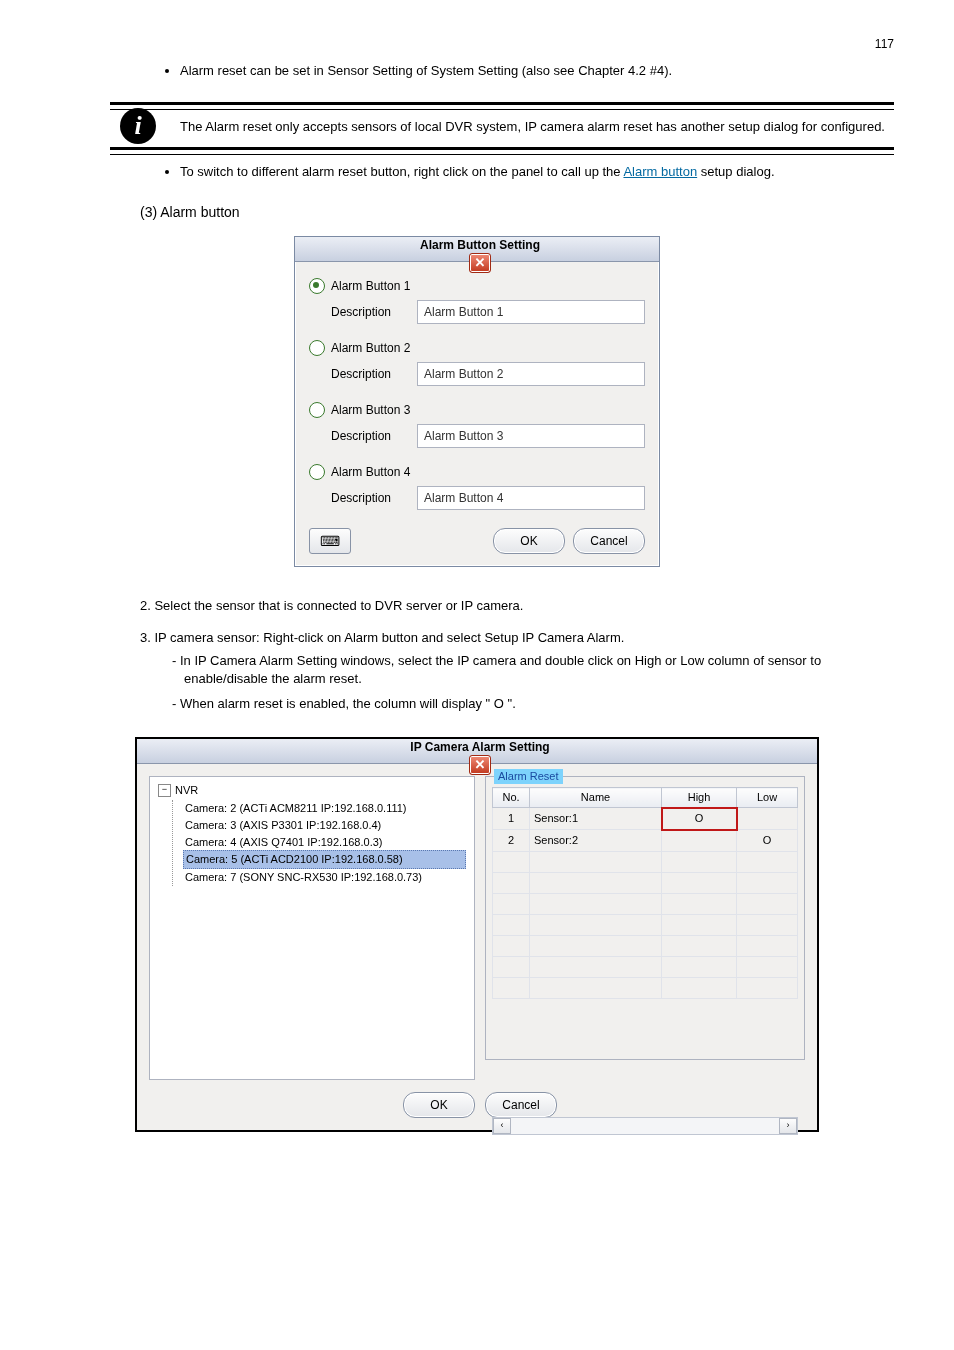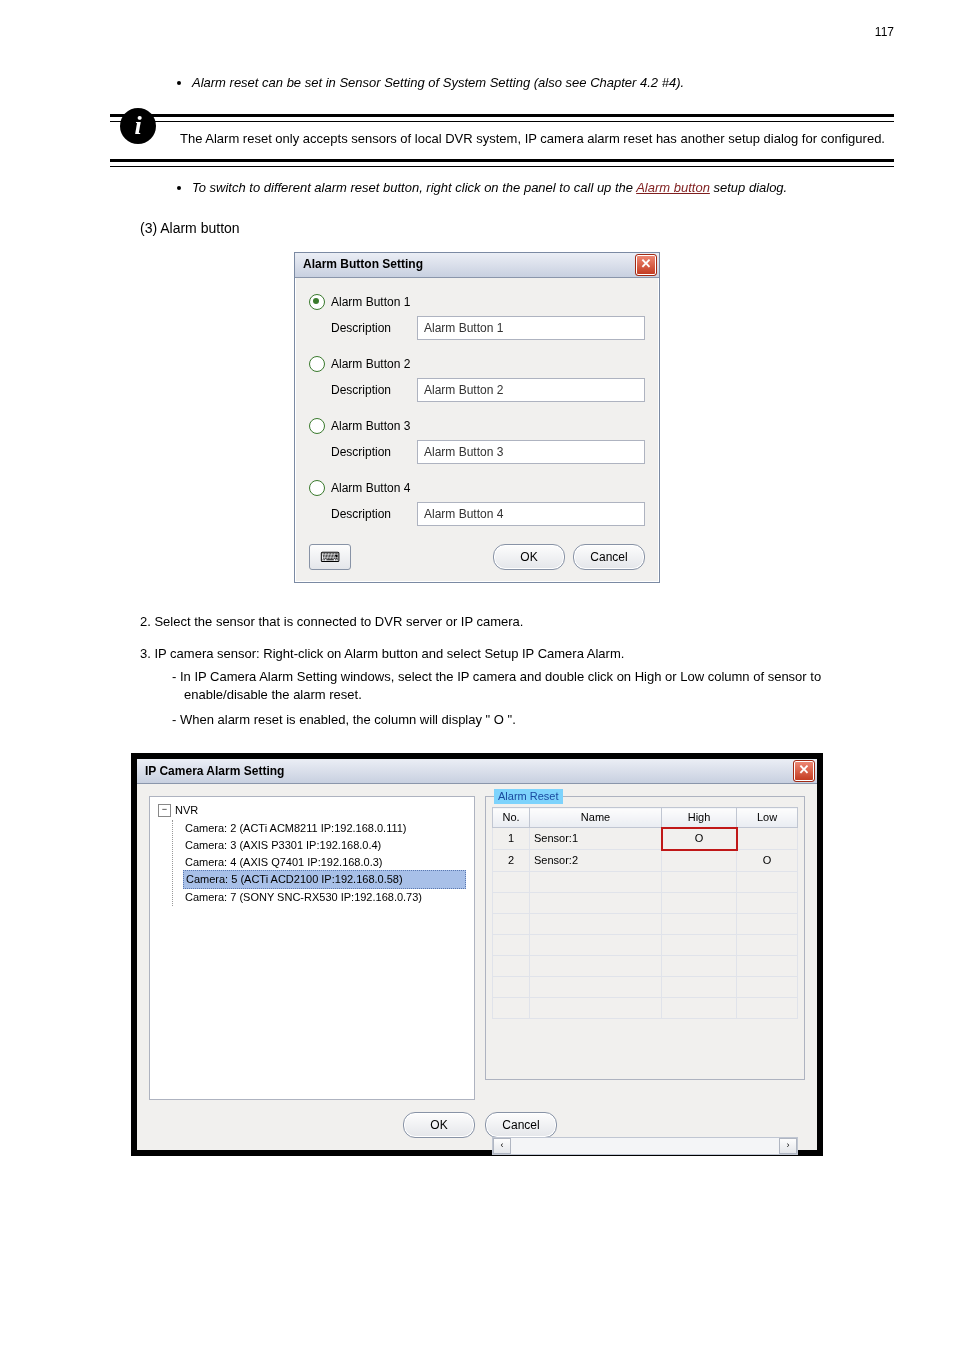--- a/index.html
+++ b/index.html
@@ -1,45 +1,45 @@
 <!DOCTYPE html>
 <html><head>
 <meta charset="utf-8">
 <style>
   html,body{margin:0;padding:0;background:#fff;font-family:Tahoma,Arial,sans-serif;color:#000;}
   .page{width:954px;margin:0 auto;position:relative;font-size:13px;line-height:1.35;}
-  .pagenum{position:absolute;right:60px;top:24px;font-size:12px;}
-  ul.bullets{list-style:disc;margin:12px;padding:0 60px 0 180px;font-style:italic;}
+  .pagenum{position:absolute;right:60px;top:36px;font-size:12px;}
+  ul.bullets{list-style:disc;margin:0;padding:0 60px 0 180px;}
   ul.bullets li{margin-bottom:22px;}
   .info-icon{position:absolute;left:120px;top:108px;width:36px;height:36px;border-radius:50%;background:#000;color:#fff;font-family:Georgia,serif;font-style:italic;font-weight:bold;font-size:26px;text-align:center;line-height:36px;}
   .hr-wrap{margin:0 60px 8px 110px;}
   .hr-wrap .hr-outer{border-top:3px solid #000;margin-bottom:4px;}
   .hr-wrap .hr-inner{border-top:1px solid #000;}
-  a.link{color:#7f1d1d;text-decoration:underline;}
+  a.link{color:#0369a1;text-decoration:underline;}
   .plain{margin:0 60px 12px 180px;}
   .step{margin:22px 60px 6px 140px;}
   .subtext{margin:0 60px 10px 170px;}
   .dash-item{margin:0 60px 8px 170px;padding-left:14px;text-indent:-12px;}
   .dash-item:before{content:"- ";}
   
   .dialog{width:364px;margin:14px auto 30px auto;border:1px solid #7b8aa3;background:#f1f0ee;box-shadow:0 0 0 1px #fff inset;}
-  .titlebar{height:24px;background:linear-gradient(#ebeef5,#c8d0e0);display:flex;align-items:center;justify-content:space-between;padding:0 2px 0 8px;font-weight:bold;font-size:12px;color:#000;border-bottom:1px solid #8a96ab;}
+  .titlebar{height:24px;background:linear-gradient(#ebeef5,#c8d0e0);display:flex;align-items:center;justify-content:space-between;padding:0 2px 0 8px;font-weight:bold;font-size:12px;color:#000;border-bottom:1px solid #8a96ab;flex-direction:column;}
   .close-btn{width:20px;height:20px;background:linear-gradient(#f08b77,#c1381e);border:1px solid #a12a14;border-radius:3px;color:#fff;font-weight:bold;font-size:13px;line-height:18px;text-align:center;box-shadow:0 0 0 1px #fff inset;}
   .dlg-body{padding:16px 14px 12px 14px;font-size:12px;}
   .radio-row{display:flex;align-items:center;margin-bottom:6px;}
   .radio{width:14px;height:14px;border:1px solid #3a7a2d;border-radius:50%;margin-right:6px;position:relative;background:#fff;}
   .radio.selected:after{content:"";position:absolute;left:3px;top:3px;width:6px;height:6px;background:#3a7a2d;border-radius:50%;}
   .desc-row{display:flex;align-items:center;margin:0 0 16px 22px;}
   .desc-label{width:86px;}
   .text-input{flex:1;height:22px;border:1px solid #aeb3c0;background:#fff;padding:0 6px;display:flex;align-items:center;font-size:12px;color:#333;}
   .btn-row{display:flex;justify-content:flex-end;gap:8px;margin-top:4px;}
   .winbtn{min-width:70px;height:24px;border:1px solid #8893a6;background:linear-gradient(#fdfdfd,#e4e6ea);border-radius:12px;font-size:12px;display:flex;align-items:center;justify-content:center;box-shadow:0 0 0 1px #fff inset;}
   .kbd-icon{width:40px;height:24px;border:1px solid #8893a6;border-radius:3px;background:linear-gradient(#fdfdfd,#e4e6ea);display:flex;align-items:center;justify-content:center;font-size:14px;margin-right:auto;}
   
-  .dialog2{width:680px;margin:24px auto 40px auto;border:6px solid #000000;background:#f1f0ee;}
+  .dialog2{width:680px;margin:24px auto 40px auto;border:2px solid #000000;background:#f1f0ee;}
   .d2-body{display:flex;padding:12px;gap:10px;font-size:11px;}
   .tree-pane{flex:1;border:1px solid #aeb3c0;background:#fff;height:290px;padding:6px 8px;overflow:hidden;}
   .tree-root{display:flex;align-items:center;gap:4px;}
   .tree-box{width:11px;height:11px;border:1px solid #888;font-size:9px;line-height:9px;text-align:center;}
   .tree-children{margin:2px 0 0 14px;border-left:1px dotted #999;padding-left:10px;}
   .tree-item{padding:1px 2px;white-space:nowrap;}
   .tree-item.sel{background:#a8c0e8;border:1px dotted #5a78b0;}
   .right-pane{width:320px;}
   .fieldset{border:1px solid #aeb3c0;padding:4px 6px 6px 6px;height:272px;position:relative;}
   .legend{position:absolute;top:-8px;left:8px;background:#7dd3fc;padding:0 4px;color:#1a4aa0;font-size:11px;}

